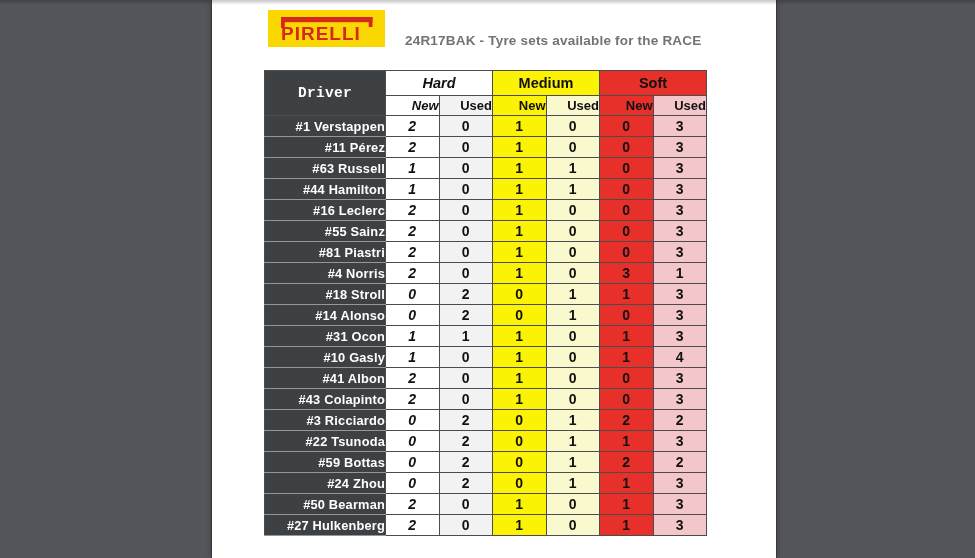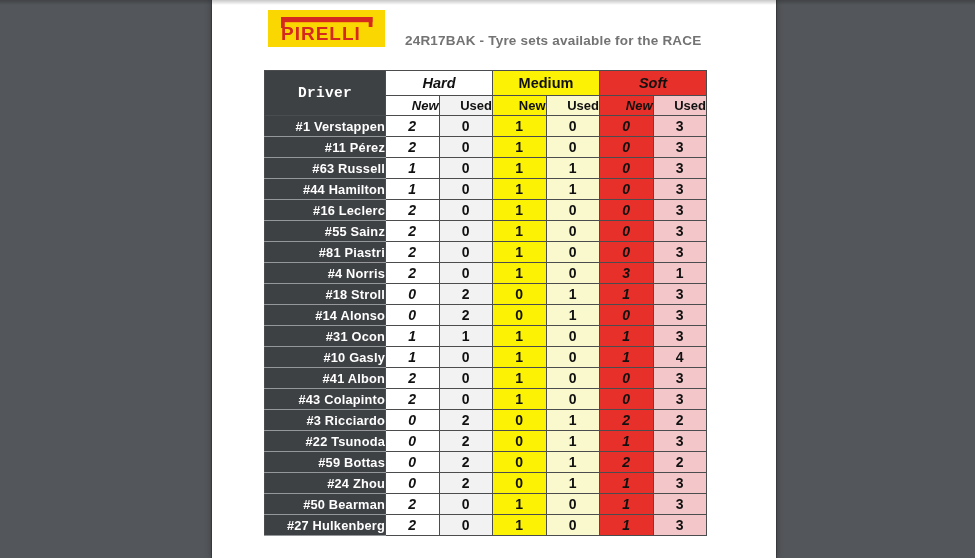--- a/index.html
+++ b/index.html
@@ -51,21 +51,21 @@
   th.driver-cell {
     background: var(--header_dark, #3E4144); color:#fff;
     font-size:12.8px; font-weight:bold; letter-spacing:.2px;
     text-align:right; padding-left:6px; white-space:nowrap;
     border-top-color:#95979a; border-bottom-color:#95979a;
   }
   .bg-hard_new  { background: var(--hard_new,  #FFFFFF); font-style: italic; }
   .bg-hard_used { background: var(--hard_used, #F2F2F3); }
   .bg-med_new   { background: var(--med_new,   #FCF203); }
   .bg-med_used  { background: var(--med_used,  #FAF8CD); }
-  .bg-soft_new  { background: var(--soft_new,  #E73029); font-style: italic; }
+  .bg-soft_new  { background: var(--soft_new,  #E73029); }
   .bg-soft_used { background: var(--soft_used, #F3C7C9); }
 </style>
 </head>
 <body>
 
 <div class="top-shade"></div>
 
 <div class="page">
 
   <div class="doc-header">

